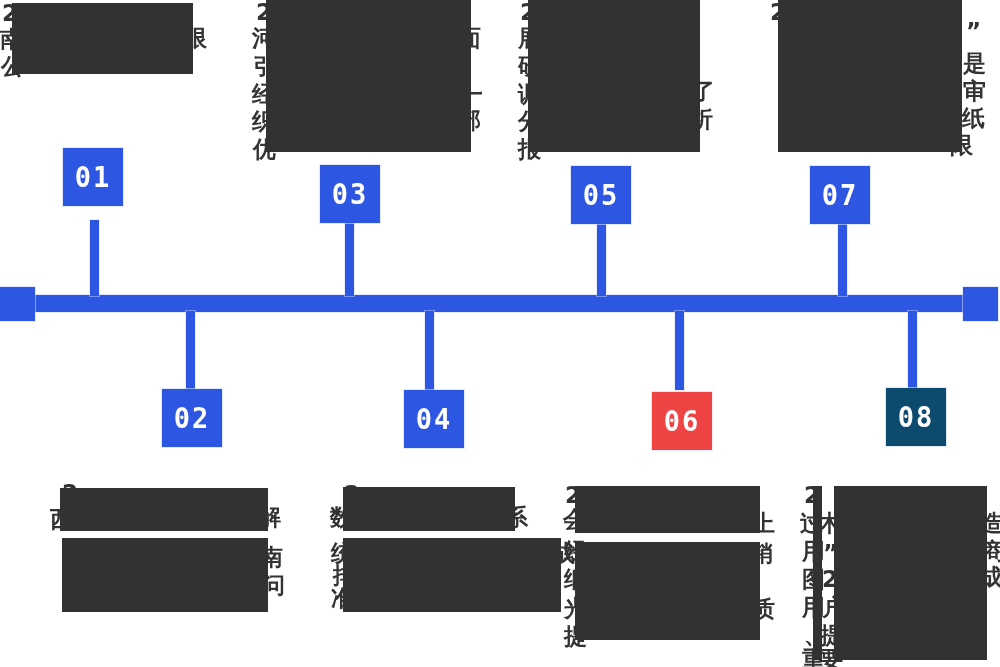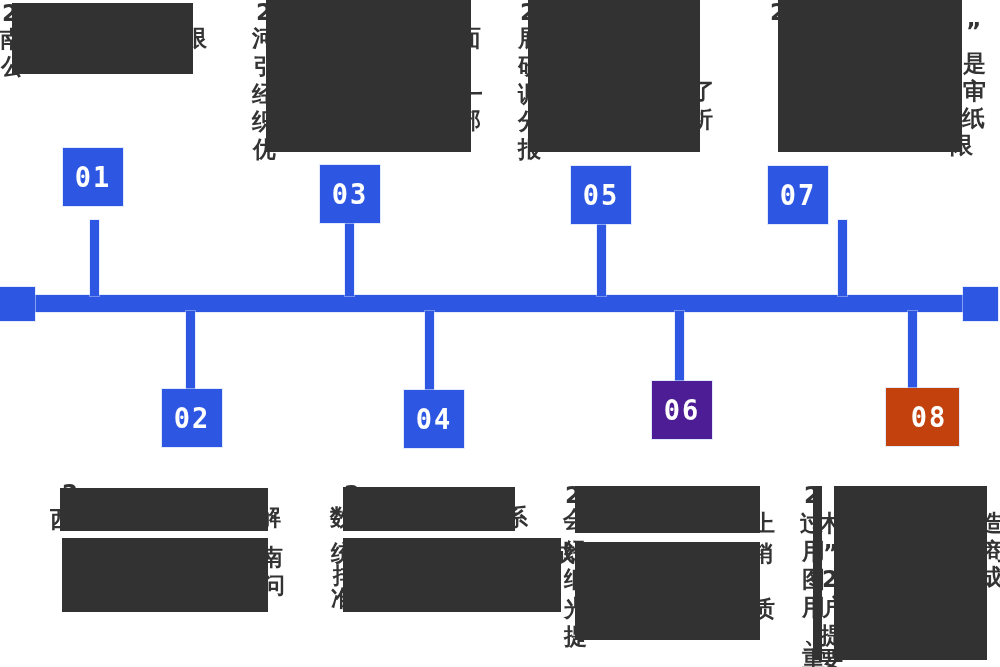--- a/index.html
+++ b/index.html
@@ -49,29 +49,29 @@
       </div>
       <div class="stem" style="left: 425px; top: 311px; width: 9px; height: 79px; background: rgb(45, 87, 227);"></div>
       <div class="nodebox" style="left: 404px; top: 390px; background: rgb(45, 87, 227);">
         <span class="num" style="color: rgb(255, 255, 255);">04</span>
       </div>
       <div class="stem" style="left: 597px; top: 220px; width: 9px; height: 76px; background: rgb(45, 87, 227);"></div>
       <div class="nodebox" style="left: 571px; top: 166px; background: rgb(45, 87, 227);">
         <span class="num" style="color: rgb(255, 255, 255);">05</span>
       </div>
       <div class="stem" style="left: 675px; top: 311px; width: 9px; height: 79px; background: rgb(45, 87, 227);"></div>
-      <div class="nodebox" style="left: 652px; top: 381px; background: #4c1d95;">
+      <div class="nodebox" style="left: 652px; top: 392px; background: #ef4444;">
         <span class="num" style="color: rgb(255, 255, 255);">06</span>
       </div>
       <div class="stem" style="left: 838px; top: 220px; width: 9px; height: 76px; background: rgb(45, 87, 227);"></div>
-      <div class="nodebox" style="left: 768px; top: 166px; background: rgb(45, 87, 227);">
+      <div class="nodebox" style="left: 810px; top: 166px; background: rgb(45, 87, 227);">
         <span class="num" style="color: rgb(255, 255, 255);">07</span>
       </div>
       <div class="stem" style="left: 908px; top: 311px; width: 9px; height: 79px; background: rgb(45, 87, 227);"></div>
-      <div class="nodebox" style="left: 886px; top: 388px; background: #c2410c; padding-left: 13px;">
+      <div class="nodebox" style="left: 886px; top: 388px; background: #0c4a6e;">
         <span class="num" style="color: rgb(255, 255, 255);">08</span>
       </div>
     </div>
   <div id="blocks-layer">
       <span class="frag" style="left: 2px; top: 2px; color: rgb(51, 51, 51);">2</span>
       <span class="frag" style="left: 0px; top: 28px; color: rgb(51, 51, 51);">南</span>
       <span class="frag" style="left: 184px; top: 27px; color: rgb(51, 51, 51);">限</span>
       <span class="frag" style="left: 1px; top: 55px; color: rgb(51, 51, 51);">公</span>
       <div class="redact" style="left: 12px; top: 3px; width: 181px; height: 71px; background: rgb(50, 50, 50);"></div>
       <span class="frag" style="left: 256px; top: 1px; color: rgb(51, 51, 51);">2</span>

